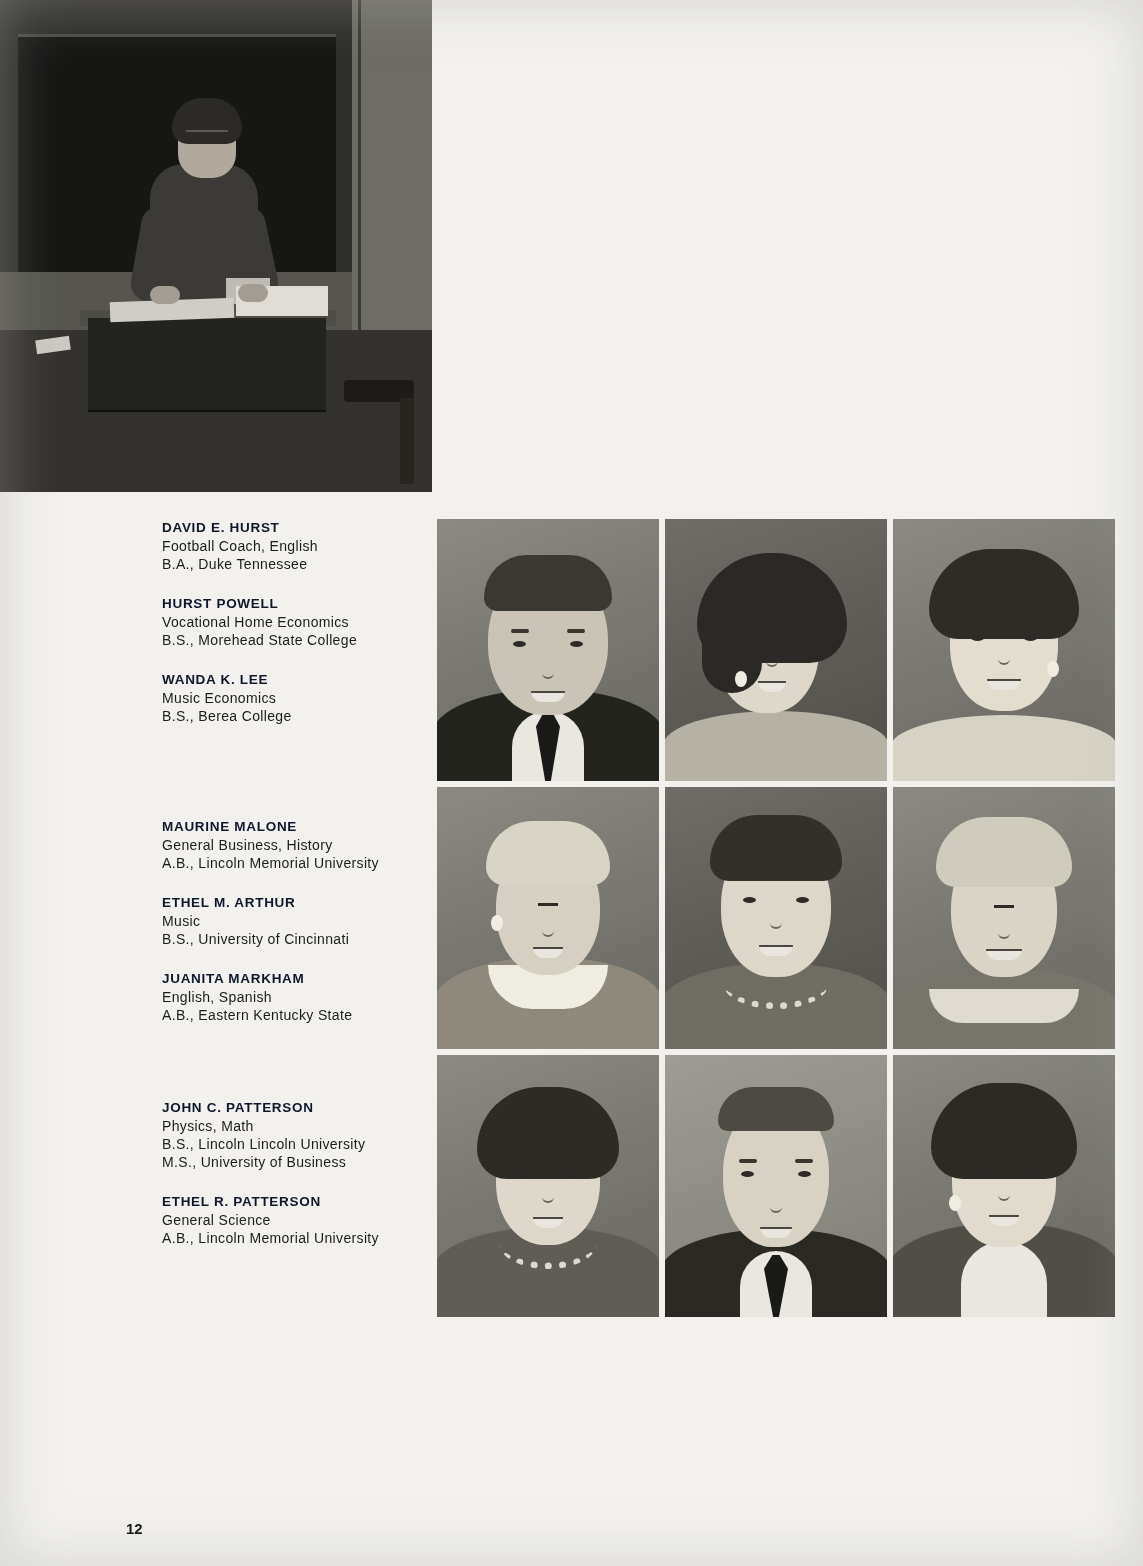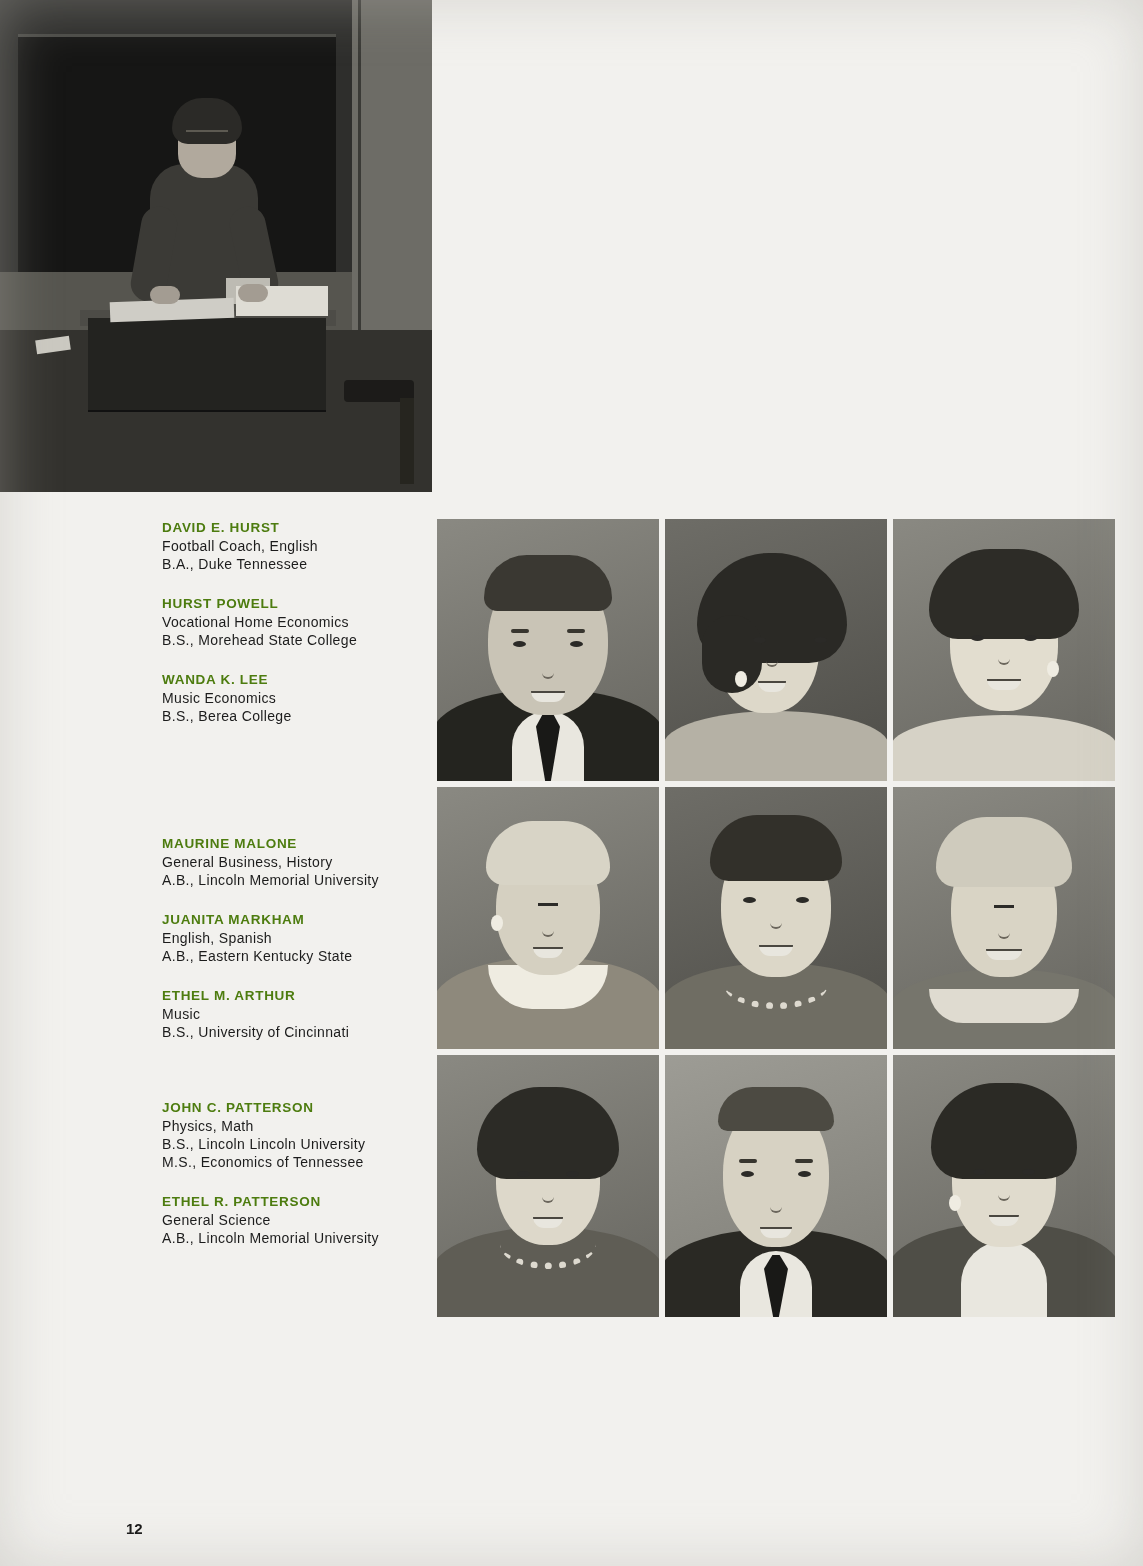--- a/index.html
+++ b/index.html
@@ -223,29 +223,29 @@
     font-family: "DejaVu Sans", sans-serif;
   }
 
   
   .text-col {
     position: absolute;
     left: 162px;
     width: 250px;
   }
   .block-1 { top: 518px; }
-  .block-2 { top: 834px; }
+  .block-2 { top: 817px; }
   .block-3 { top: 1098px; }
 
   .entry { margin-bottom: 21px; }
   .entry .name {
     font-size: 13.5px;
     font-weight: bold;
     letter-spacing: 0.7px;
-    color: #4d7c0f;
+    color: #0f172a;
     line-height: 19px;
     white-space: nowrap;
   }
   .entry .line {
     font-size: 14px;
     font-weight: 400;
     letter-spacing: 0.35px;
     color: #1c1c1c;
     line-height: 18px;
     white-space: nowrap;
@@ -441,37 +441,37 @@
     </div>
   </div>
 
   <div class="text-col block-2">
     <div class="entry">
       <div class="name">MAURINE MALONE</div>
       <div class="line">General Business, History</div>
       <div class="line">A.B., Lincoln Memorial University</div>
     </div>
     <div class="entry">
+      <div class="name">ETHEL M. ARTHUR</div>
+      <div class="line">Music</div>
+      <div class="line">B.S., University of Cincinnati</div>
+    </div>
+    <div class="entry">
       <div class="name">JUANITA MARKHAM</div>
       <div class="line">English, Spanish</div>
       <div class="line">A.B., Eastern Kentucky State</div>
     </div>
-    <div class="entry">
-      <div class="name">ETHEL M. ARTHUR</div>
-      <div class="line">Music</div>
-      <div class="line">B.S., University of Cincinnati</div>
-    </div>
   </div>
 
   <div class="text-col block-3">
     <div class="entry">
       <div class="name">JOHN C. PATTERSON</div>
       <div class="line">Physics, Math</div>
       <div class="line">B.S., Lincoln Lincoln University</div>
-      <div class="line">M.S., Economics of Tennessee</div>
+      <div class="line">M.S., University of Business</div>
     </div>
     <div class="entry">
       <div class="name">ETHEL R. PATTERSON</div>
       <div class="line">General Science</div>
       <div class="line">A.B., Lincoln Memorial University</div>
     </div>
   </div>
 
   <div class="portrait-grid">
 

